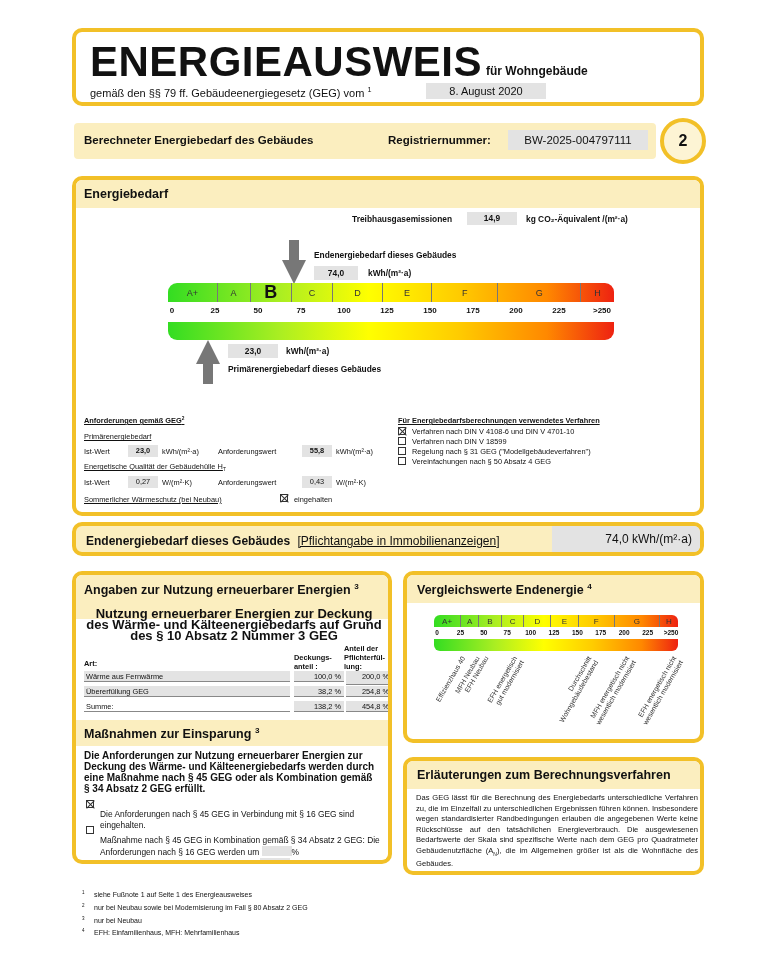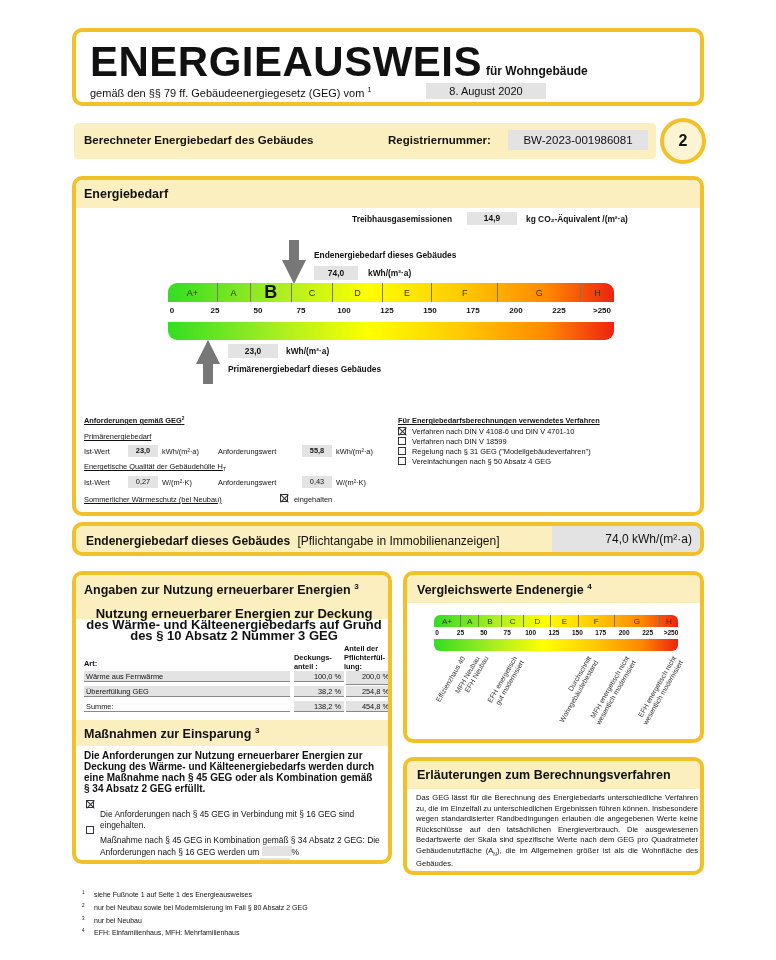--- a/index.html
+++ b/index.html
@@ -29,21 +29,21 @@
   <div class="abs" style="left:14px;top:54px;font-size:11px;">
     <span>gemäß den §§ 79 ff. Gebäudeenergiegesetz (GEG) vom</span>
     <span class="sup">1</span>
   </div>
   <div class="abs grey" style="left:350px;top:51px;width:120px;height:16px;font-size:11px;text-align:center;line-height:16px;">8. August 2020</div>
 </div>
 
 <div class="abs" style="left:74px;top:123px;width:582px;height:36px;background:#fbeebf;border-radius:4px;">
   <div class="abs" style="left:10px;top:11px;font-size:11.5px;font-weight:bold;">Berechneter Energiebedarf des Gebäudes</div>
   <div class="abs" style="left:314px;top:11px;font-size:11.5px;font-weight:bold;">Registriernummer:</div>
-  <div class="abs grey" style="left:434px;top:7px;width:140px;height:20px;font-size:11.5px;text-align:center;line-height:20px;">BW-2023-001986081</div>
+  <div class="abs grey" style="left:434px;top:7px;width:140px;height:20px;font-size:11.5px;text-align:center;line-height:20px;">BW-2025-004797111</div>
 </div>
 <div class="abs" style="left:660px;top:118px;width:46px;height:46px;border:4px solid #f2c028;border-radius:50%;background:#fdf4d4;text-align:center;line-height:38px;font-size:16px;font-weight:bold;">
   <span>2</span>
 </div>
 
 <div class="box" style="left:72px;top:176px;width:632px;height:340px;">
   <div class="hdr abs" style="left:0;top:0;width:100%;height:28px;">
     <span class="abs" style="left:8px;top:7px;font-size:12.5px;">Energiebedarf</span>
   </div>
   <div class="abs" style="left:276px;top:34px;font-size:8.4px;font-weight:bold;">
@@ -134,21 +134,21 @@
     <div style="margin-top:2px;"><span class="cb x"></span><span>Verfahren nach DIN V 4108-6 und DIN V 4701-10</span></div>
     <div style="margin-top:1px;"><span class="cb"></span><span>Verfahren nach DIN V 18599</span></div>
     <div style="margin-top:1px;"><span class="cb"></span><span>Regelung nach § 31 GEG ("Modellgebäudeverfahren")</span></div>
     <div style="margin-top:1px;"><span class="cb"></span><span>Vereinfachungen nach § 50 Absatz 4 GEG</span></div>
   </div>
 </div>
 
 <div class="box" style="left:72px;top:522px;width:632px;height:34px;background:#fbeebf;">
   <div class="abs" style="left:10px;top:8px;font-size:12px;">
     <b>Endenergiebedarf dieses Gebäudes</b>
-    <span style="margin-left:4px;">[Pflichtangabe in Immobilienanzeigen]</span>
+    <span style="margin-left:4px;text-decoration:underline;">[Pflichtangabe in Immobilienanzeigen]</span>
   </div>
   <div class="abs grey" style="right:0;top:0;width:148px;height:100%;font-size:12px;text-align:right;padding-right:8px;line-height:26px;">74,0 kWh/(m²·a)</div>
 </div>
 
 <div class="box" style="left:72px;top:571px;width:320px;height:145px;border-bottom:none;border-radius:10px 10px 0 0;">
   <div class="hdr abs" style="left:0;top:0;width:100%;height:44px;">
     <span class="abs" style="left:8px;top:7px;font-size:12.5px;"><span>Angaben zur Nutzung erneuerbarer Energien</span> <span class="sup">3</span></span>
   </div>
   <div class="abs" style="left:8px;top:33px;width:300px;font-size:13px;font-weight:bold;line-height:11px;text-align:center;">Nutzung erneuerbarer Energien zur Deckung des Wärme- und Kälteenergiebedarfs auf Grund des § 10 Absatz 2 Nummer 3 GEG</div>
   <div class="abs small" style="left:8px;top:72px;width:300px;">

